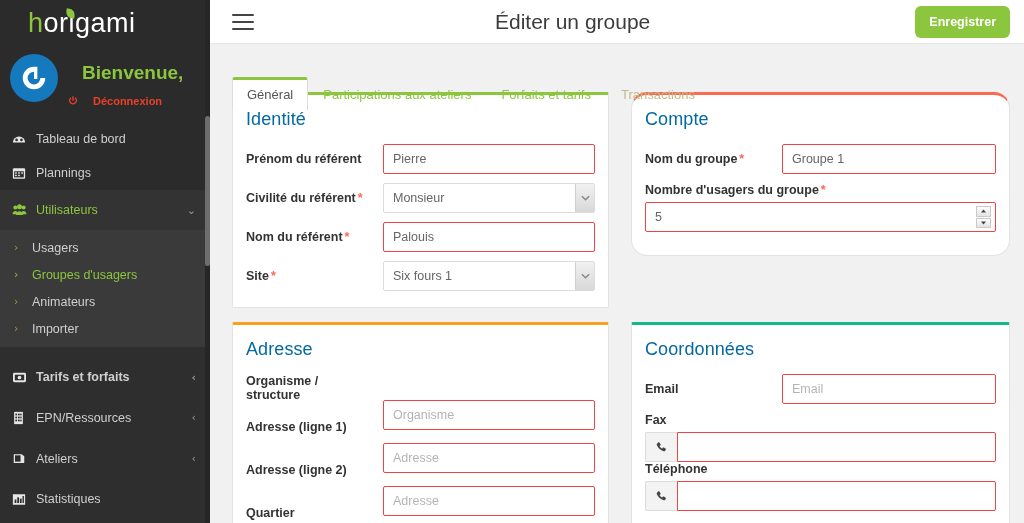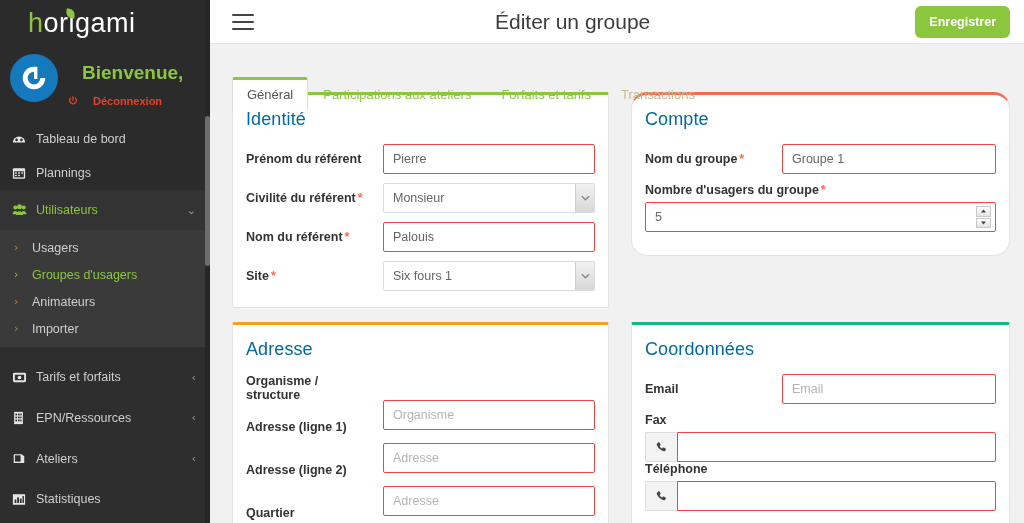--- a/index.html
+++ b/index.html
@@ -289,21 +289,21 @@
         <span class="sub-arrow">›</span>
         <span>Animateurs</span>
       </li>
       <li class="sub-item">
         <span class="sub-arrow">›</span>
         <span>Importer</span>
       </li>
     </ul>
 
     <ul class="nav blk-low" style="padding-top:10px;">
-      <li class="nav-item" style="height:40px;">
+      <li class="nav-item" style="height:40px;font-weight:bold;">
         <span class="nav-ico">
           <svg width="15" height="13" viewBox="0 0 16 14" aria-hidden="true">
             <rect x="1" y="2" width="14" height="10" rx="1.5" fill="currentColor"></rect>
             <rect x="3" y="4" width="10" height="6" fill="#2e2e2e"></rect>
             <circle cx="8" cy="7" r="2" fill="currentColor"></circle>
           </svg>
         </span>
         <span class="nav-label">Tarifs et forfaits</span>
         <span class="nav-chev">‹</span>
       </li>

